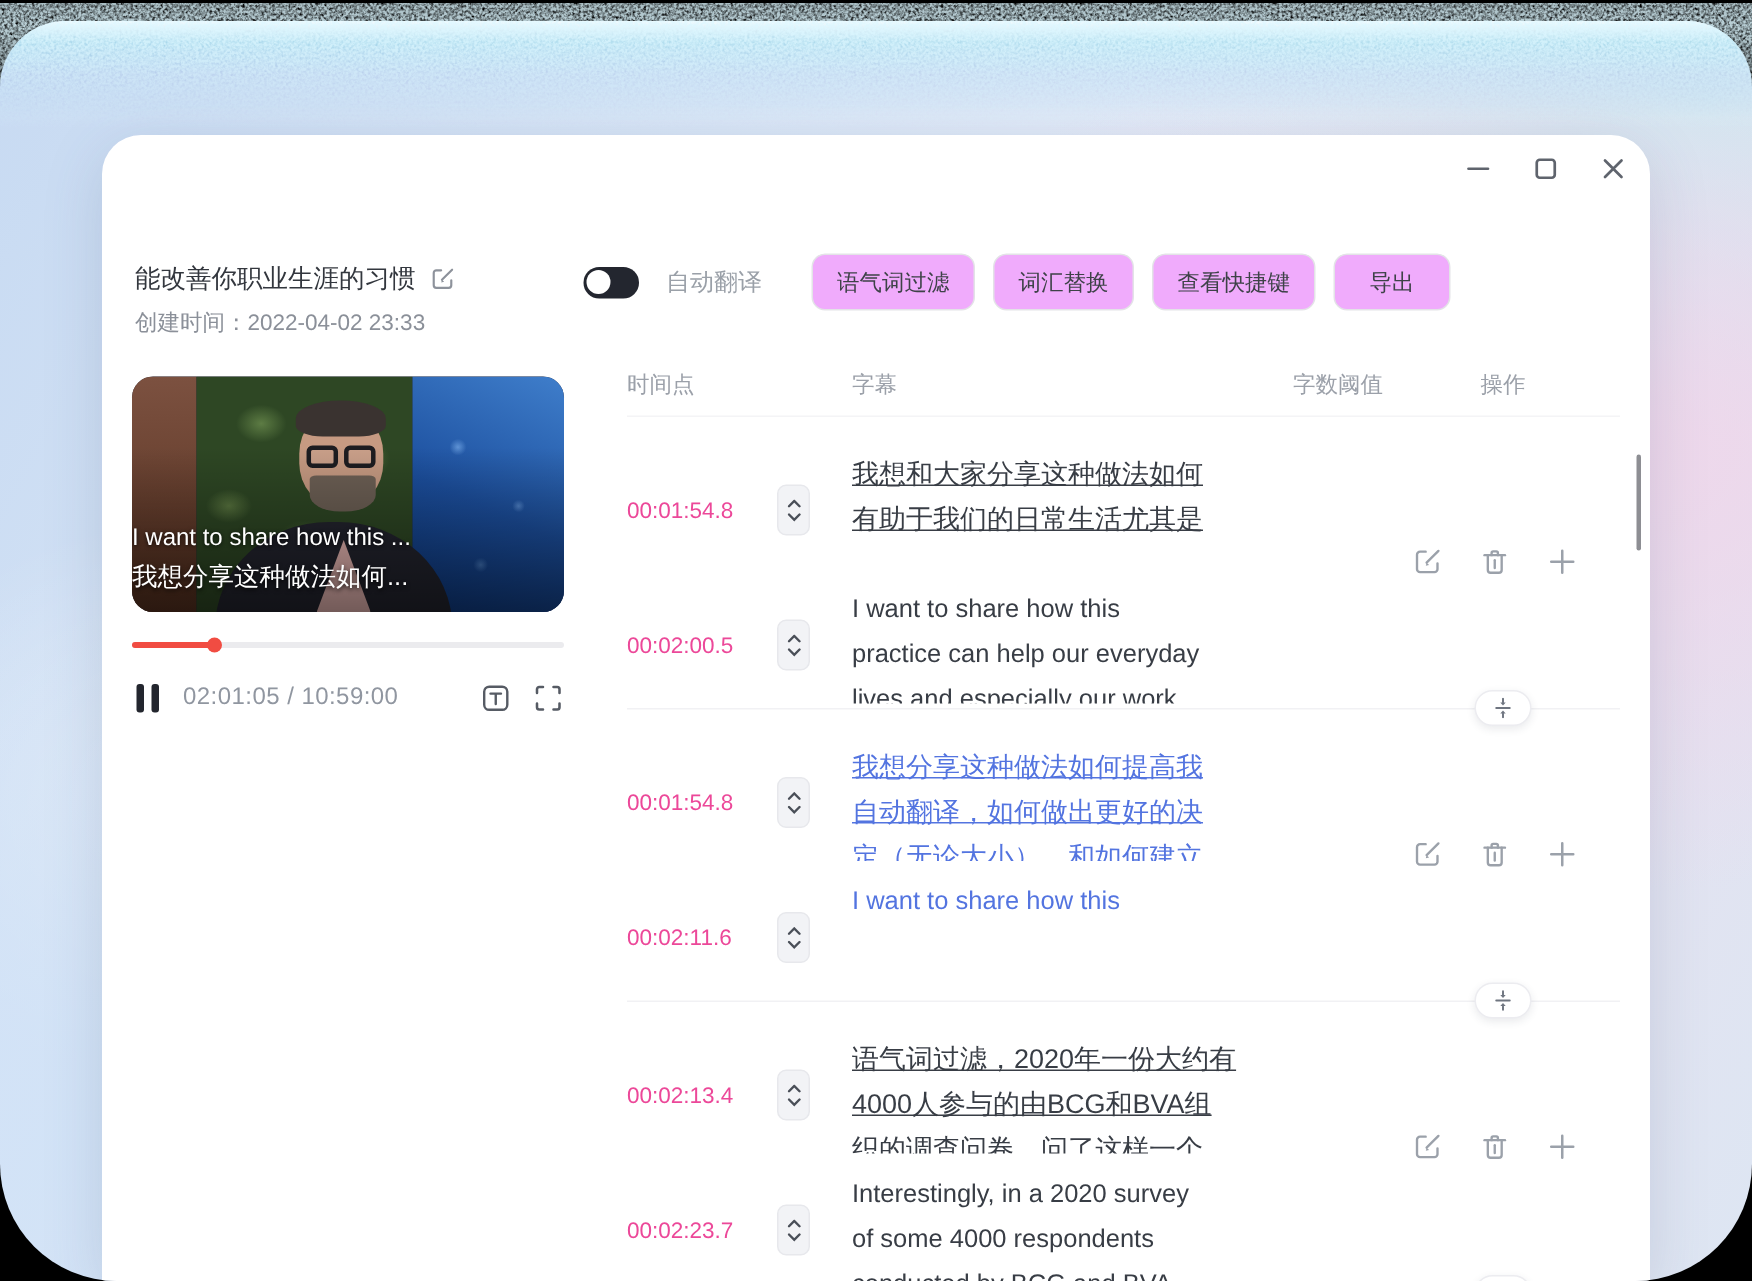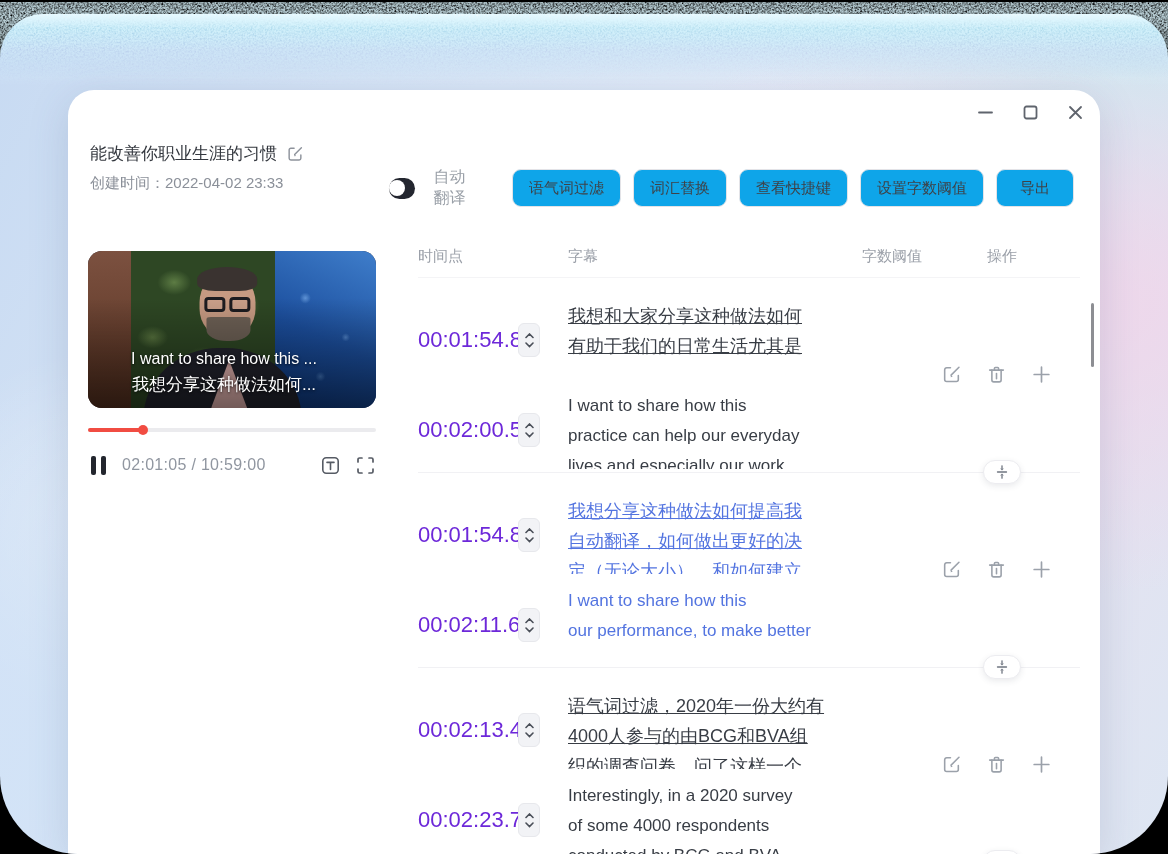--- a/index.html
+++ b/index.html
@@ -25,32 +25,32 @@
   .top-noise svg { width:100%; height:100%; display:block; }
 
   
   .card { position:absolute; left:68px; right:68px; top:76px; bottom:0; background:#fff;
     border-radius:26px 26px 0 0; box-shadow:0 10px 40px rgba(70,90,130,.18); }
 
   .win-controls { position:absolute; top:13px; right:16px; display:flex; gap:27px; color:#5f646d; }
   .win-controls .wbtn { width:18px; height:18px; display:flex; align-items:center; justify-content:center; cursor:pointer; }
 
   .title-block { position:absolute; left:22px; top:52px; }
-  .doc-title-row { display:flex; align-items:center; gap:9px; }
+  .doc-title-row { display:flex; align-items:center; gap:9px;margin-top:32px; }
   .doc-title { font-size:17px; color:#33373e; }
   .edit-title-icon { color:#8d929b; display:flex; }
   .created { margin-top:9px; font-size:15px; color:#8b9099; }
 
   .toolbar { position:absolute; top:79px; left:321px; right:26px; height:38px; display:flex; align-items:center; }
   .toggle-group { display:flex; align-items:center; gap:18px; margin-right:21px; }
   .toggle { position:relative; width:37px; height:21px; border-radius:11px; background:#23262f; cursor:pointer; }
   .toggle .knob { position:absolute; right:2.5px; top:2.5px; width:16px; height:16px; border-radius:50%; background:#fff; }
   .toggle-label { font-size:16px; color:#9aa0a8; }
   .btn { height:38px; padding:0 16px; margin-left:12px; border:1px solid #e3e3e7; border-radius:9px;
-    background:#0ea5e9; font-size:15px; color:#3e4248; display:flex; align-items:center; cursor:pointer; white-space:nowrap; }
+    background:#f0abfc; font-size:15px; color:#3e4248; display:flex; align-items:center; cursor:pointer; white-space:nowrap; }
   .btn:first-of-type { margin-left:0; }
   .btn.export { padding:18px 23px;text-align:right; }
 
   
   .player { position:absolute; left:20px; top:161px; width:288px; }
   .thumb { position:relative; width:288px; height:157px; border-radius:14px; overflow:hidden; background:#223; cursor:pointer; }
   .bg-left  { position:absolute; left:0; top:0; bottom:0; width:15%; background:linear-gradient(180deg,#7c5140,#55301f); }
   .bg-mid   { position:absolute; left:15%; top:0; bottom:0; width:50%;
     background:radial-gradient(24px 18px at 30% 20%, #5d7c44, transparent 70%),
       radial-gradient(30px 22px at 75% 35%, #54713c, transparent 70%),
@@ -69,21 +69,21 @@
   .head  { position:absolute; left:50%; transform:translateX(-58%); top:22px; width:56px; height:64px;
     background:#c needed; background:#c69a82; border-radius:46% 46% 44% 44%; }
   .hair  { position:absolute; left:50%; transform:translateX(-58%); top:16px; width:60px; height:24px;
     background:#3a3330; border-radius:50% 50% 30% 30%; }
   .glasses { position:absolute; left:50%; transform:translateX(-58%); top:46px; width:58px; height:15px; display:flex; justify-content:center; gap:4px; }
   .lens { width:21px; height:15px; border:3px solid #1d1c20; border-radius:4px; background:rgba(255,255,255,.06); }
   .beard { position:absolute; left:50%; transform:translateX(-58%); top:66px; width:44px; height:24px;
     background:#6d6055; border-radius:10% 10% 46% 46%; }
   .thumb-shade { position:absolute; left:0; right:0; bottom:0; height:70%;
     background:linear-gradient(180deg, transparent, rgba(0,0,0,.5)); }
-  .vsub { position:absolute; left:0; right:16px; text-align:center; color:#fff;
+  .vsub { position:absolute; left:0; right:16px; color:#fff;
     text-shadow:0 1px 3px rgba(0,0,0,.8); white-space:nowrap; }
   .vsub.en { bottom:40px; font-size:16px; }
   .vsub.cn { bottom:12px; font-size:17px; }
 
   .progress { position:relative; margin-top:17px; height:10px; cursor:pointer; }
   .track { position:absolute; top:3px; left:0; right:0; height:4px; border-radius:2px; background:#ebebee; }
   .fill  { position:absolute; top:3px; left:0; width:19%; height:4px; border-radius:2px; background:#f14c42; }
   .knob  { position:absolute; top:0; left:calc(19% - 5px); width:10px; height:10px; border-radius:50%; background:#f14c42; }
 
   .pcontrols { margin-top:18px; display:flex; align-items:center; height:24px; }
@@ -96,21 +96,21 @@
 
   
   .subtable { position:absolute; left:350px; right:20px; top:148px; bottom:0; overflow:hidden; }
   .thead { position:relative; height:40px; border-bottom:1px solid #f4f4f6; }
   .thead span { position:absolute; top:9px; font-size:15px; color:#9ba0a9; }
   .h0{left:0;} .h1{left:150px;} .h2{left:444px;} .h3{left:569px;}
 
   .group { position:relative; height:195px; padding-top:23px; border-bottom:1px solid #f1f1f4; }
   .entry { display:flex; align-items:center; }
   .entry.first { margin-bottom:12px; }
-  .ts { width:100px; font-size:22px; color:#6d28d9; }
+  .ts { width:100px; font-size:15px; color:#ec4899; }
   .stepper { width:22px; height:34px; margin-right:28px; background:#f2f3f6; border:1px solid #e7e8ec;
     border-radius:6px; display:flex; flex-direction:column; align-items:center; justify-content:center; gap:3px;
     color:#4a4f58; cursor:pointer; flex:none; }
   .lines { width:282px; height:78px; overflow:hidden; line-height:30px; color:#383d45; }
   .entry.cn .lines { font-size:18px;text-decoration:underline; }
   .entry.en .lines { font-size:17px; }
   .group.blue .lines { color:#5374e0; }
 
   .actions { position:absolute; right:28px; top:86px; display:flex; gap:24px; color:#9ba1aa; }
   .actions .aicon { display:flex; cursor:pointer; }
@@ -165,21 +165,20 @@
       <div class="toolbar">
         <div class="toggle-group">
           <div class="toggle">
               <div class="knob"></div>
             </div>
           <span class="toggle-label">自动翻译</span>
         </div>
         <div class="btn">语气词过滤</div>
         <div class="btn">词汇替换</div>
         <div class="btn">查看快捷键</div>
-        <div class="btn">设置字数阈值</div>
         <div class="btn export">导出</div>
       </div>
 
       <div class="player">
         <div class="thumb">
           <div class="bg-left"></div>
           <div class="bg-mid"></div>
           <div class="bg-right"></div>
           <div class="person">
             <div class="suit"></div>
@@ -319,21 +318,20 @@
             <div class="stepper">
               <svg width="9" height="6" viewBox="0 0 9 6" fill="none" stroke="currentColor" stroke-width="1.6" stroke-linecap="round">
                   <path d="M1 4.5 L4.5 1 L8 4.5"></path>
                 </svg>
               <svg width="9" height="6" viewBox="0 0 9 6" fill="none" stroke="currentColor" stroke-width="1.6" stroke-linecap="round">
                   <path d="M1 1 L4.5 4.5 L8 1"></path>
                 </svg>
             </div>
             <div class="lines">
               <div>I want to share how this</div>
-                <div>our performance, to make better</div>
             </div>
           </div>
           <div class="actions">
             <span class="aicon">
               <svg width="21" height="21" viewBox="0 0 20 20" fill="none" stroke="currentColor" stroke-width="1.5" stroke-linecap="round">
                   <path d="M16.5 11 v3.7 a1.9 1.9 0 0 1 -1.9 1.9 h-9.2 a1.9 1.9 0 0 1 -1.9 -1.9 v-9.2 a1.9 1.9 0 0 1 1.9 -1.9 H9"></path>
                   <path d="M9.6 10.6 L17.1 3.1"></path>
                   <path d="M9.1 12.6 l.5 -2 1.6 1.5 z" fill="currentColor" stroke="none"></path>
                 </svg>
             </span>

